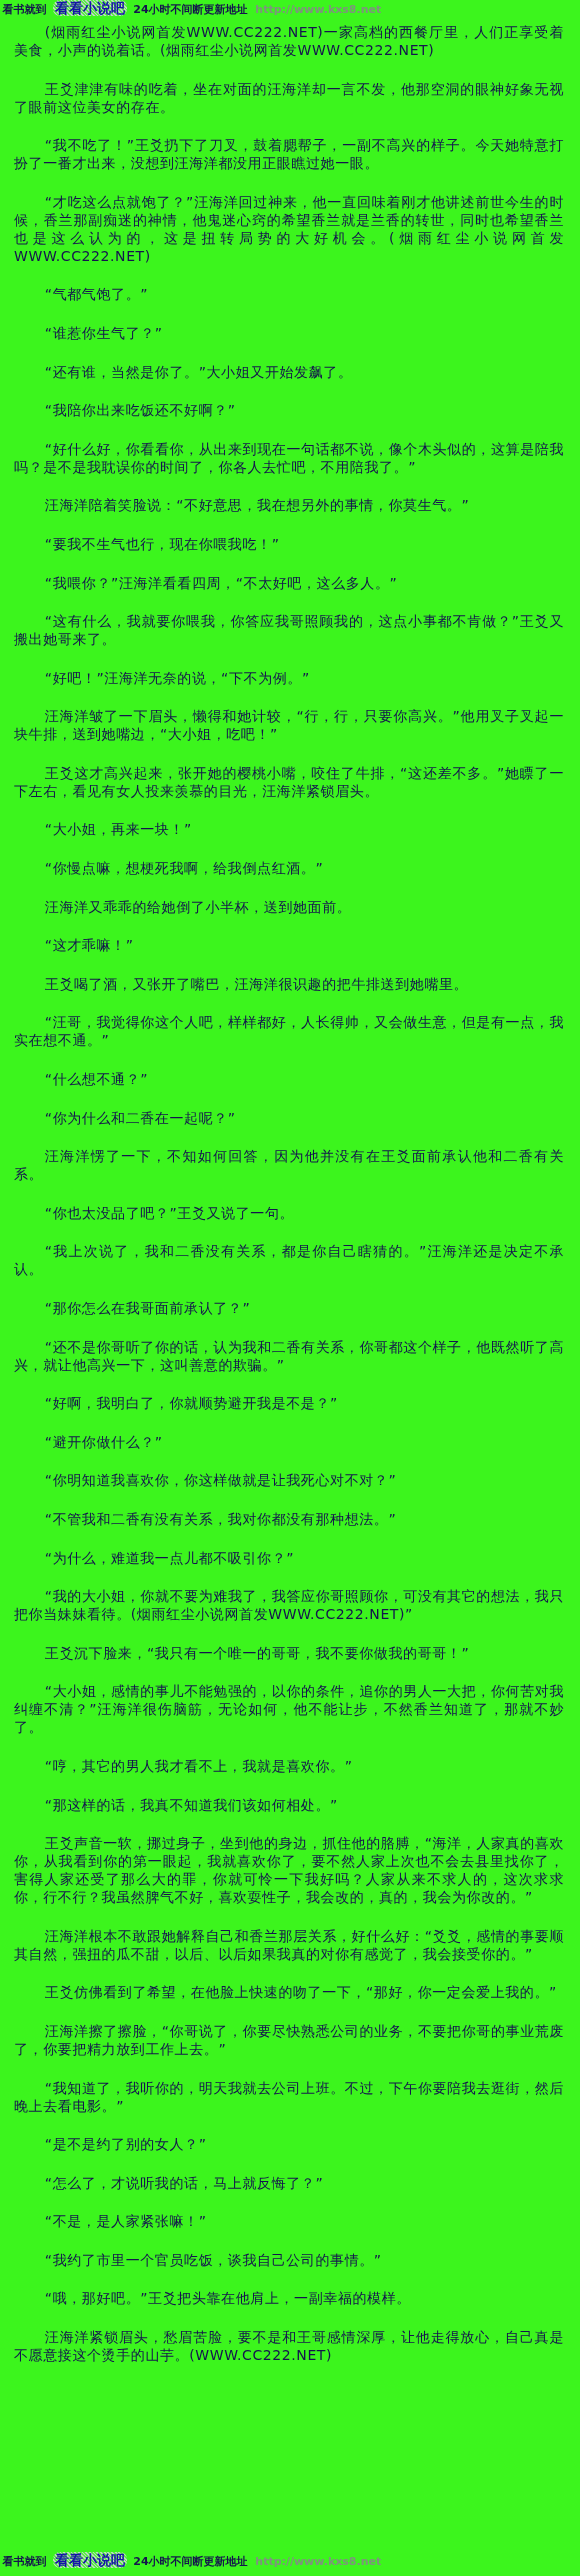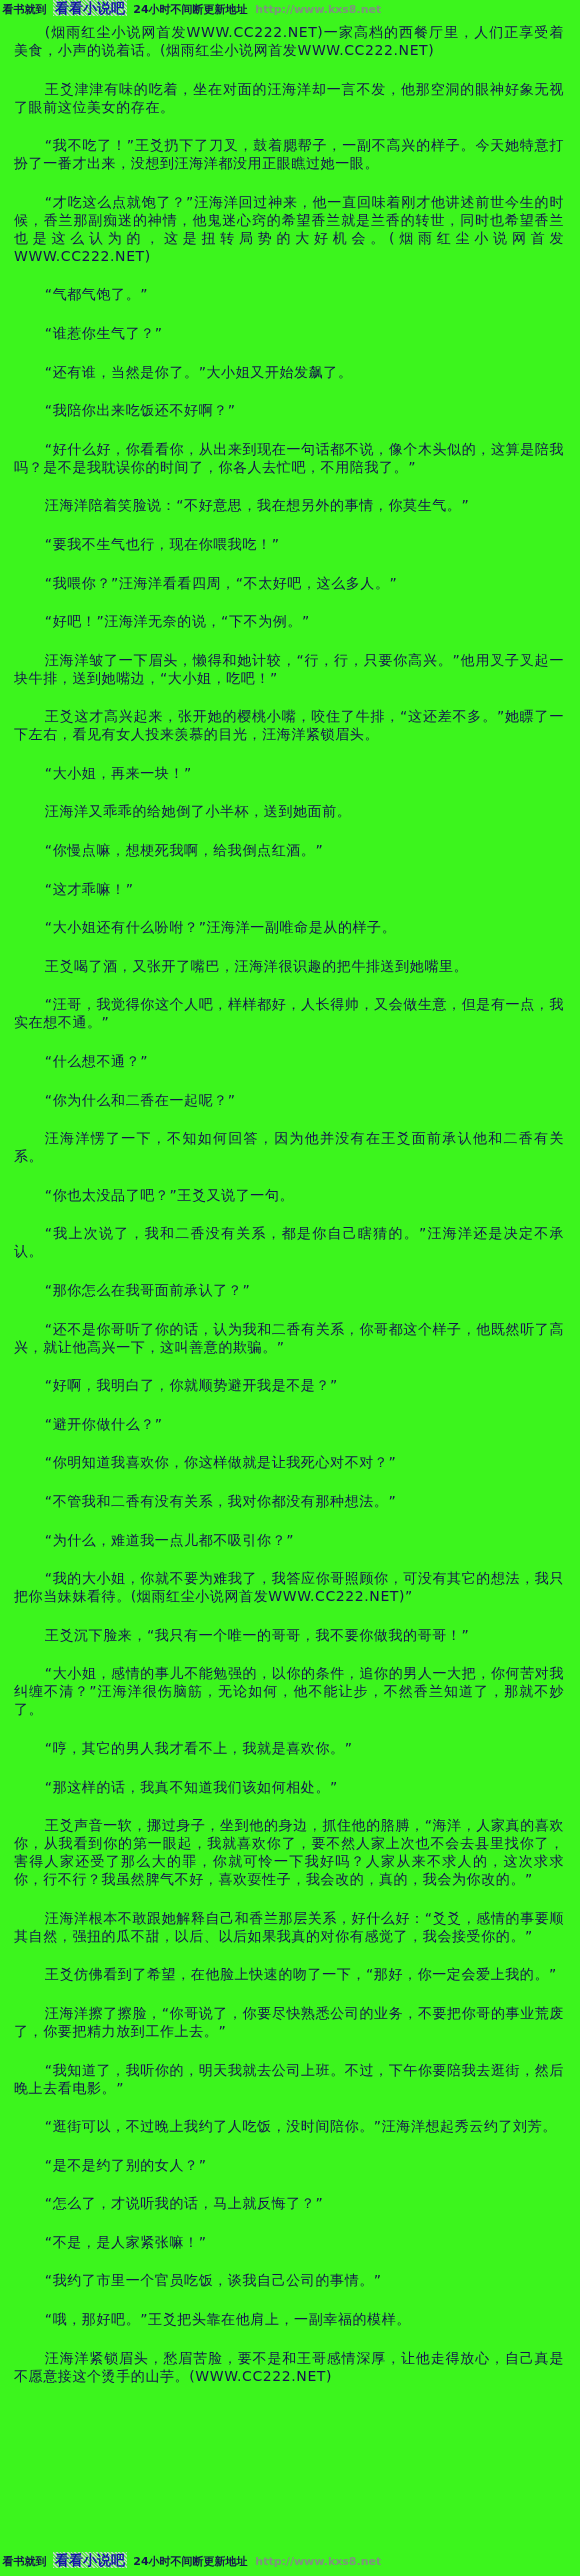--- a/index.html
+++ b/index.html
@@ -37,20 +37,21 @@
     font-size: 14px;
     font-weight: bold;
     color: var(--site-name-color);
     background: repeating-linear-gradient(
       45deg,
       var(--site-name-bg) 0 1.3px,
       rgba(188,217,192,0.25) 1.3px 2.6px
     );
     padding: 0 1.9px;
     margin: 0 2.6px;
+    border-radius: 7px;
   }
   .banner .tagline { margin-right: 3.9px; }
   .banner .url {
     font-size: 11px;
     color: var(--url-color);
     font-weight: bold;
     text-decoration: none;
     cursor: pointer;
   }
   main.novel {
@@ -103,37 +104,37 @@
         <p>“我陪你出来吃饭还不好啊？”</p>
 
         <p>“好什么好，你看看你，从出来到现在一句话都不说，像个木头似的，这算是陪我吗？是不是我耽误你的时间了，你各人去忙吧，不用陪我了。”</p>
 
         <p>汪海洋陪着笑脸说：“不好意思，我在想另外的事情，你莫生气。”</p>
 
         <p>“要我不生气也行，现在你喂我吃！”</p>
 
         <p>“我喂你？”汪海洋看看四周，“不太好吧，这么多人。”</p>
 
+        <p>“这有什么，我就要你喂我，你答应我哥照顾我的，这点小事都不肯做？”王爻又搬出她哥来了。</p>
 
         <p>“好吧！”汪海洋无奈的说，“下不为例。”</p>
 
 
         <p>汪海洋皱了一下眉头，懒得和她计较，“行，行，只要你高兴。”他用叉子叉起一块牛排，送到她嘴边，“大小姐，吃吧！”</p>
 
         <p>王爻这才高兴起来，张开她的樱桃小嘴，咬住了牛排，“这还差不多。”她瞟了一下左右，看见有女人投来羡慕的目光，汪海洋紧锁眉头。</p>
 
         <p>“大小姐，再来一块！”</p>
 
+        <p>“你慢点嘛，想梗死我啊，给我倒点红酒。”</p>
+
         <p>汪海洋又乖乖的给她倒了小半杯，送到她面前。</p>
 
-        <p>“你慢点嘛，想梗死我啊，给我倒点红酒。”</p>
-
         <p>“这才乖嘛！”</p>
 
-        <p>“大小姐还有什么吩咐？”汪海洋一副唯命是从的样子。</p>
 
         <p>王爻喝了酒，又张开了嘴巴，汪海洋很识趣的把牛排送到她嘴里。</p>
 
         <p>“汪哥，我觉得你这个人吧，样样都好，人长得帅，又会做生意，但是有一点，我实在想不通。”</p>
 
         <p>“什么想不通？”</p>
 
         <p>“你为什么和二香在一起呢？”</p>
 
         <p>汪海洋愣了一下，不知如何回答，因为他并没有在王爻面前承认他和二香有关系。</p>
@@ -169,21 +170,20 @@
         <p>王爻声音一软，挪过身子，坐到他的身边，抓住他的胳膊，“海洋，人家真的喜欢你，从我看到你的第一眼起，我就喜欢你了，要不然人家上次也不会去县里找你了，害得人家还受了那么大的罪，你就可怜一下我好吗？人家从来不求人的，这次求求你，行不行？我虽然脾气不好，喜欢耍性子，我会改的，真的，我会为你改的。”</p>
 
         <p>汪海洋根本不敢跟她解释自己和香兰那层关系，好什么好：“爻爻，感情的事要顺其自然，强扭的瓜不甜，以后、以后如果我真的对你有感觉了，我会接受你的。”</p>
 
         <p>王爻仿佛看到了希望，在他脸上快速的吻了一下，“那好，你一定会爱上我的。”</p>
 
         <p>汪海洋擦了擦脸，“你哥说了，你要尽快熟悉公司的业务，不要把你哥的事业荒废了，你要把精力放到工作上去。”</p>
 
         <p>“我知道了，我听你的，明天我就去公司上班。不过，下午你要陪我去逛街，然后晚上去看电影。”</p>
 
-        <p>“逛街可以，不过晚上我约了人吃饭，没时间陪你。”汪海洋想起秀云约了刘芳。</p>
 
         <p>“是不是约了别的女人？”</p>
 
         <p>“怎么了，才说听我的话，马上就反悔了？”</p>
 
         <p>“不是，是人家紧张嘛！”</p>
 
         <p>“我约了市里一个官员吃饭，谈我自己公司的事情。”</p>
 
         <p>“哦，那好吧。”王爻把头靠在他肩上，一副幸福的模样。</p>

